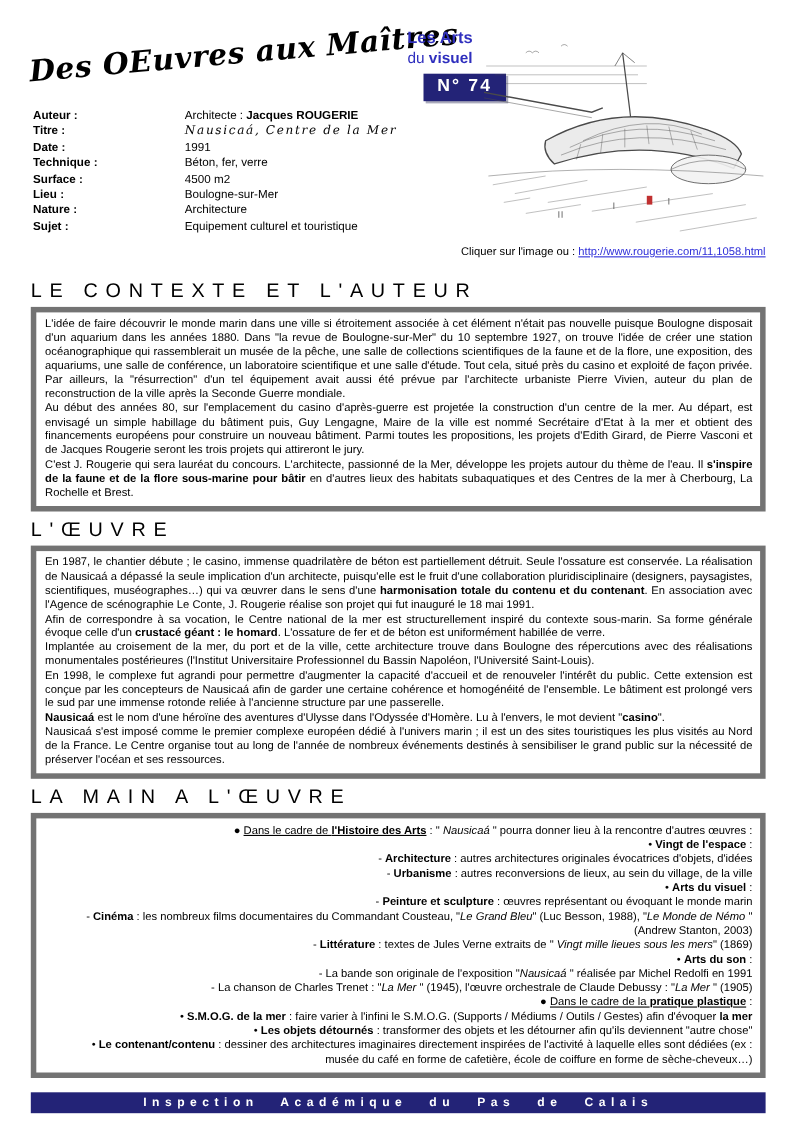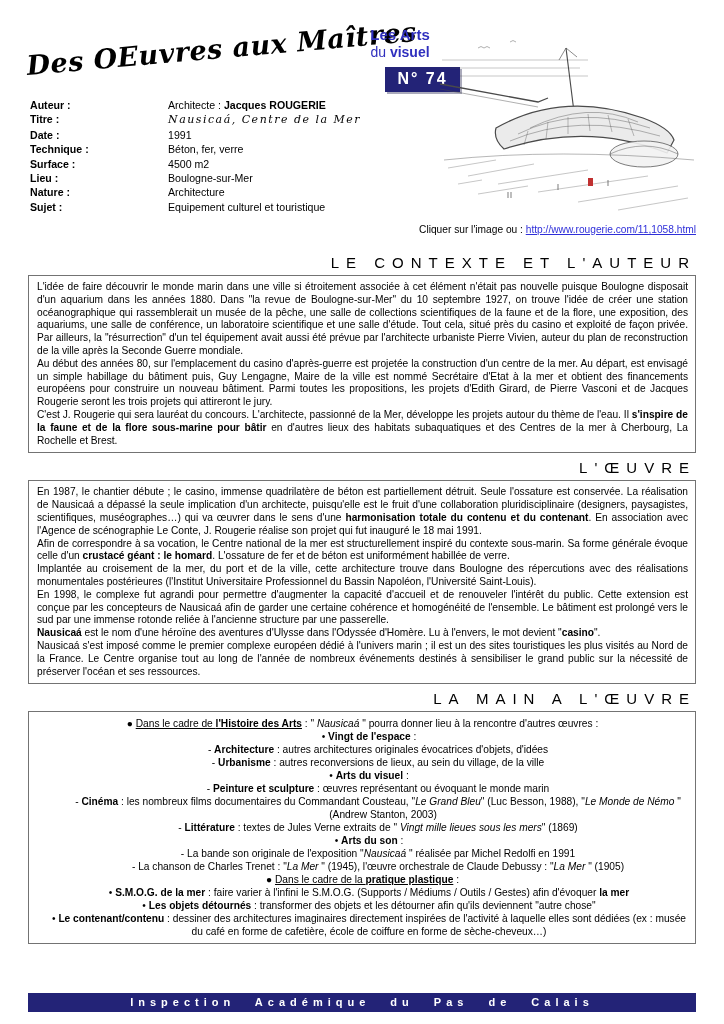--- a/index.html
+++ b/index.html
@@ -38,33 +38,33 @@
   .sketch { position:absolute; right:0; top:14px; width:258px; height:186px; cursor:pointer; }
   .meta { position:absolute; left:2px; top:80px; width:400px; }
   .meta-row { display:flex; font-size:10.6px; line-height:14.4px; }
   .meta-label { width:138px; font-weight:bold; flex:0 0 auto; }
   .meta-value { flex:1; }
   .caption { position:absolute; right:0; top:206px; font-size:10.2px; }
   .caption .link { color:#2f2fd9; text-decoration:underline; cursor:pointer; }
 
   
   h2.sec {
-    text-align:right; font-weight:normal;
-    font-size:15px; letter-spacing:7px;
+    text-align:left; font-weight:normal;
+    font-size:18px; letter-spacing:7px;
     margin:6px 0 4px 0; flex:0 0 auto; white-space:nowrap;
   }
   .box {
-    border:1px solid #737373;
+    border:5px solid #737373;
     padding:5px 7px;
     font-size:10.2px; line-height:12.8px;
     flex:0 0 auto;
   }
   .box .line { text-align:justify; }
   .box.list { line-height:13px; }
-  .box.list .line { text-align:center; }
+  .box.list .line { text-align:right; }
   .line.ind0 { padding-left:1px; }
   .line.ind1 { padding-left:14px; }
   .line.ind2 { padding-left:42px; text-indent:-10px; }
 
   .b { font-weight:bold; }
   .i { font-style:italic; }
   .u { text-decoration:underline; }
   .ls { letter-spacing:1.5px; font-family:"DejaVu Serif", serif; font-size:11px; }
 
   

